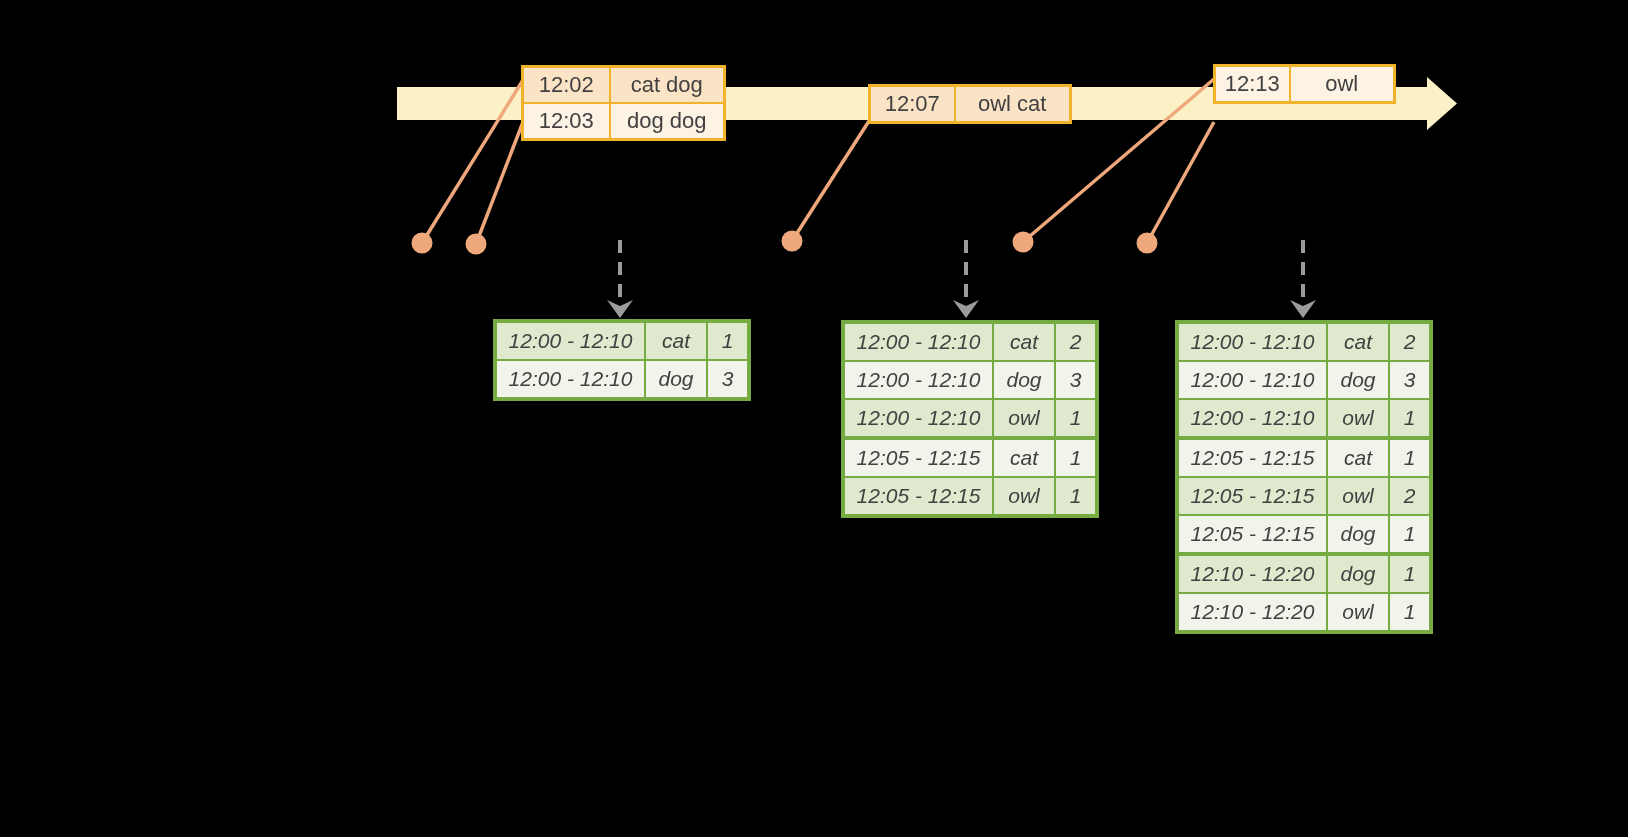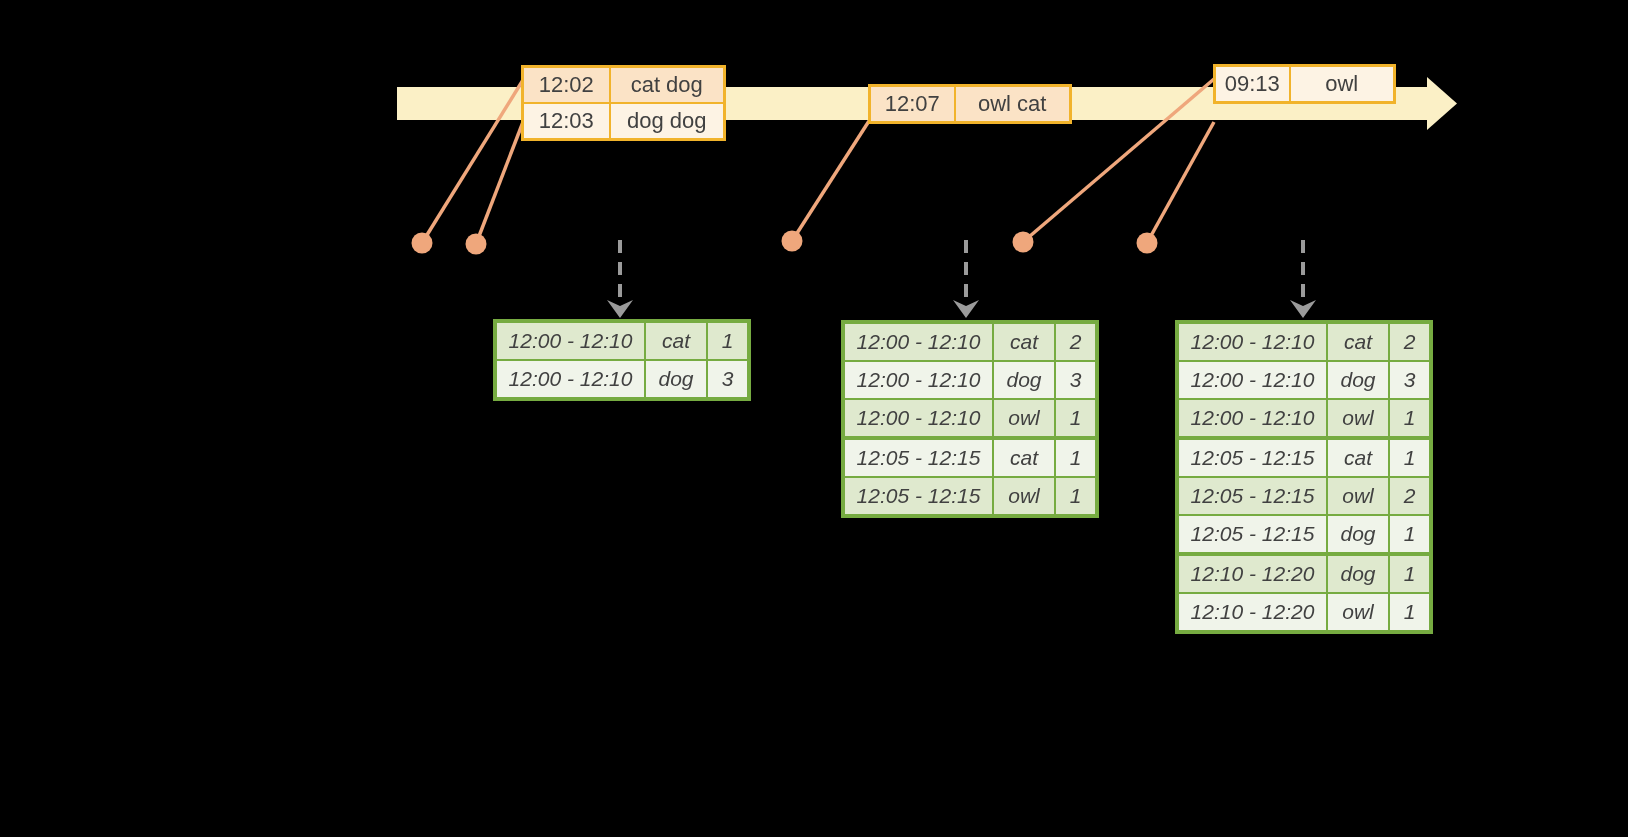--- a/index.html
+++ b/index.html
@@ -107,21 +107,21 @@
       </tbody>
     </table>
 
   <table id="events-3" class="diagram-table event-table">
     <colgroup>
         <col style="width:75px">
         <col style="width:105px">
       </colgroup>
   <tbody>
         <tr class="light">
-          <td>09:13</td>
+          <td>12:13</td>
           <td>owl</td>
         </tr>
       </tbody>
     </table>
 
   <table id="result-1" class="diagram-table result-table">
     <colgroup>
         <col style="width:150px">
         <col style="width:62px">
         <col style="width:42px">

